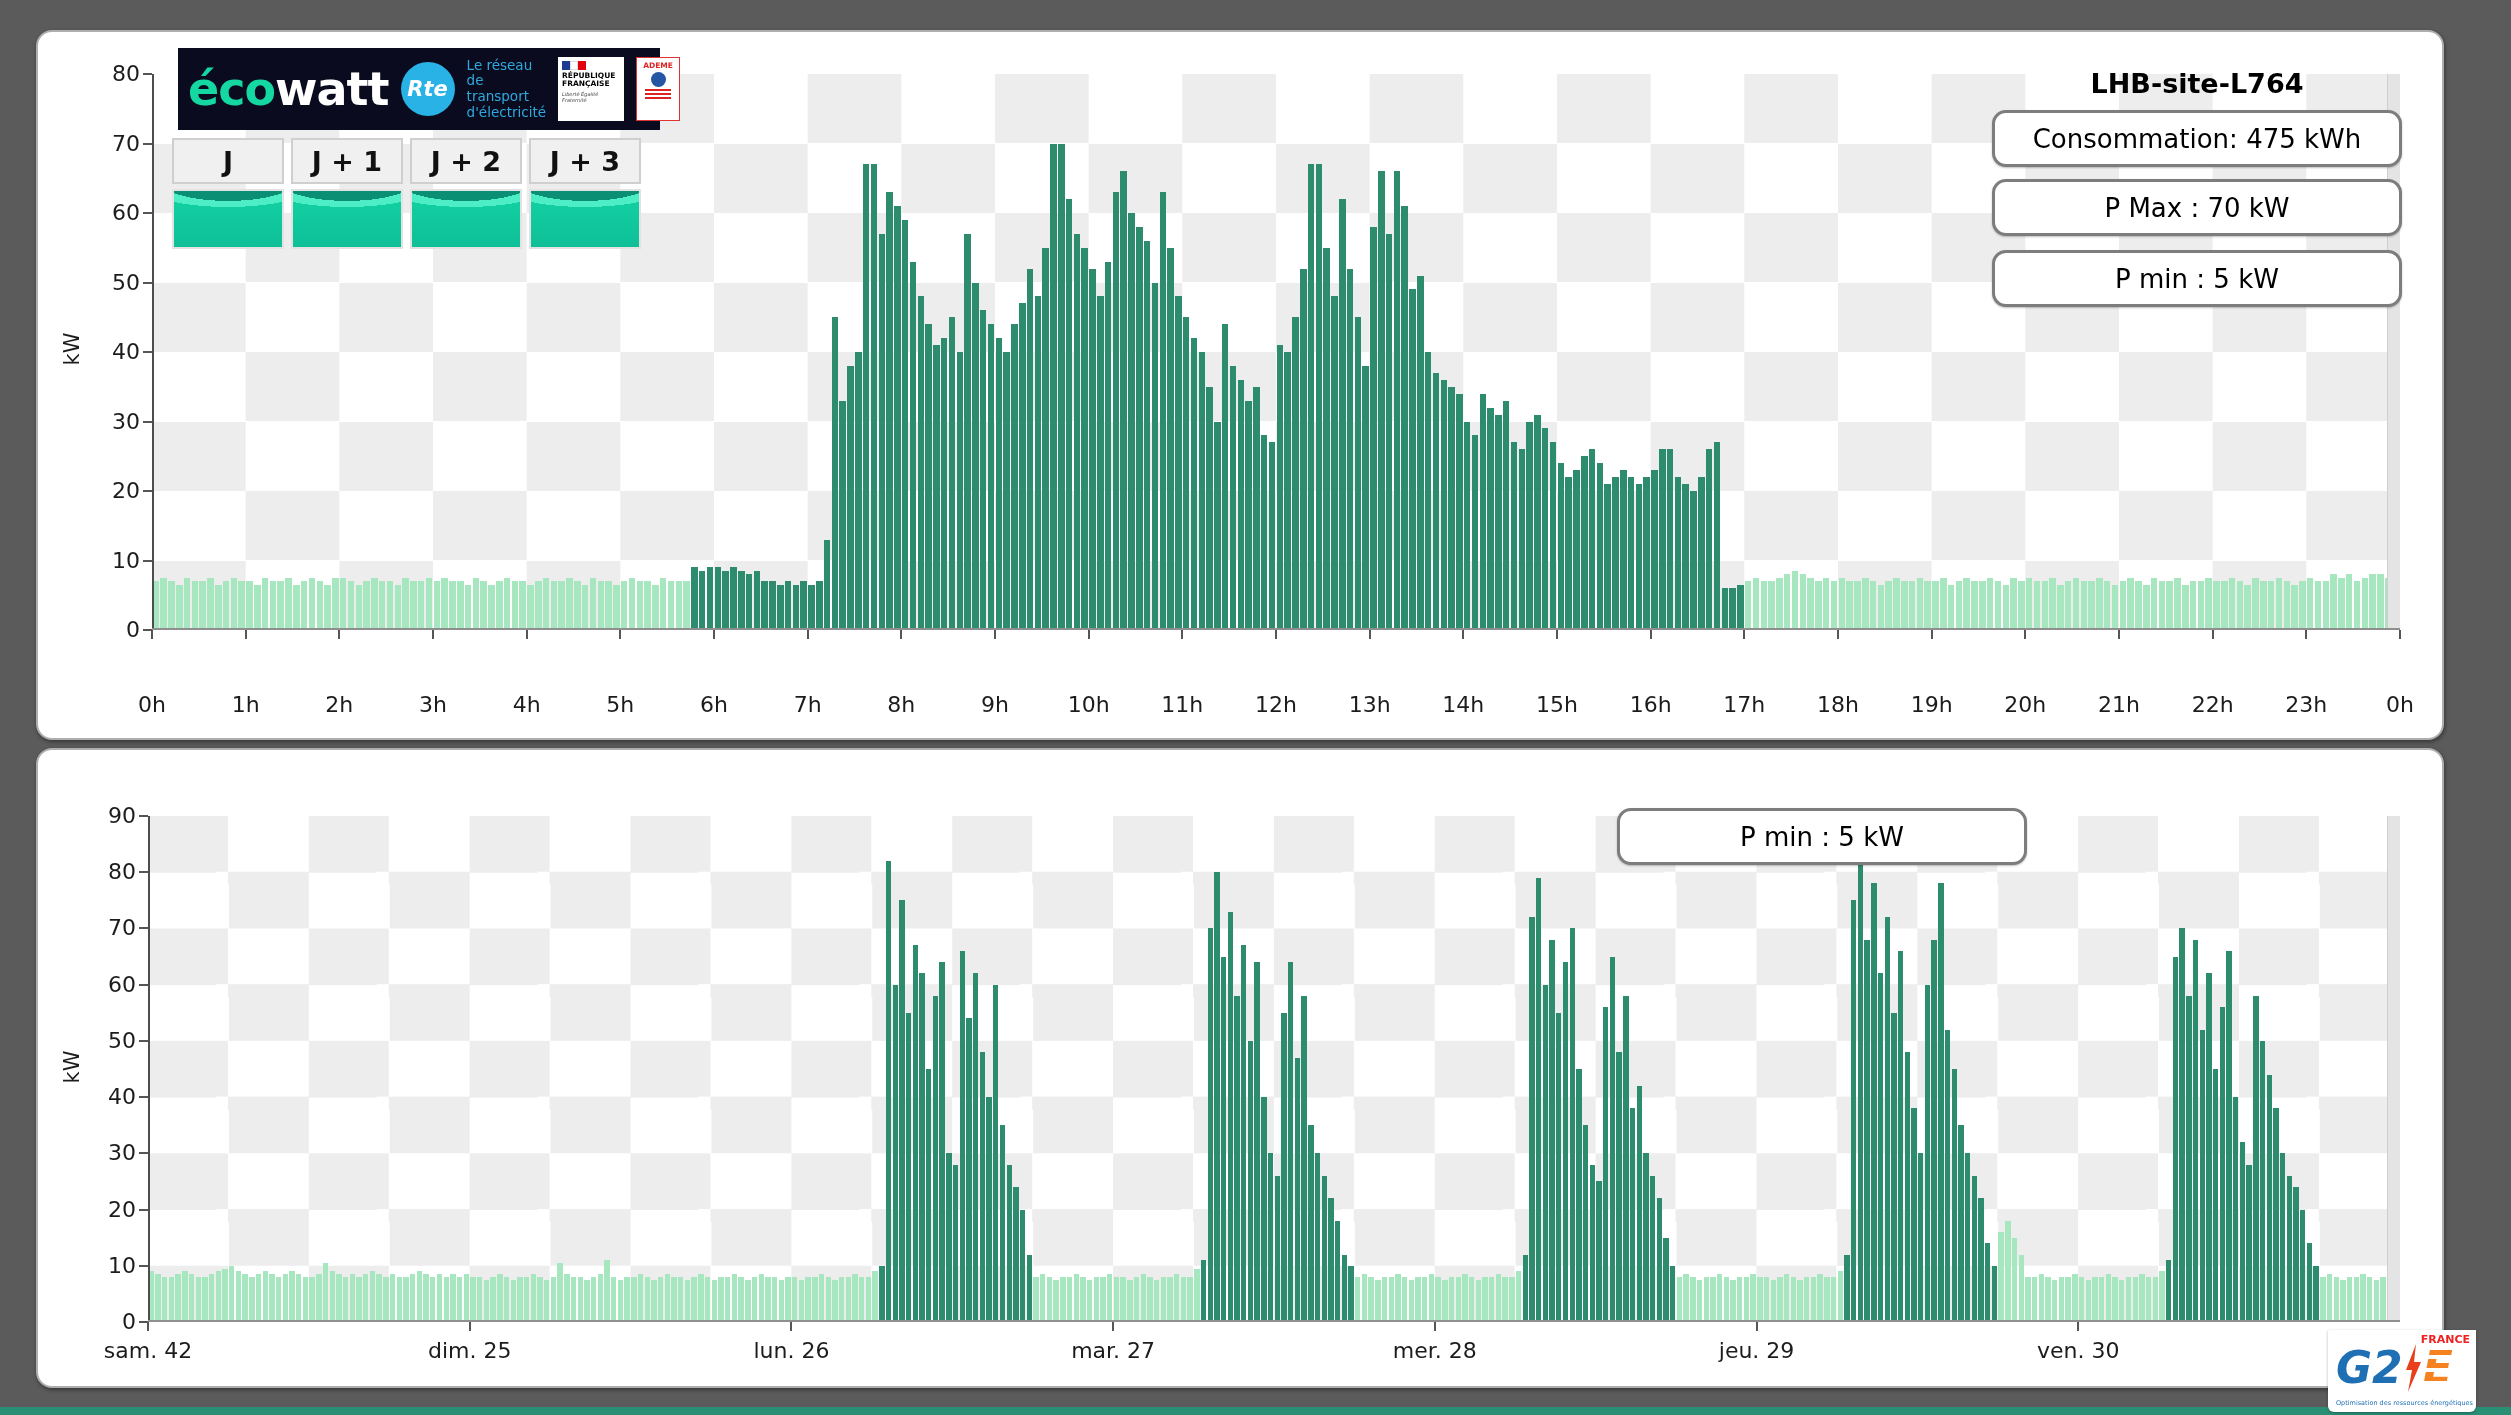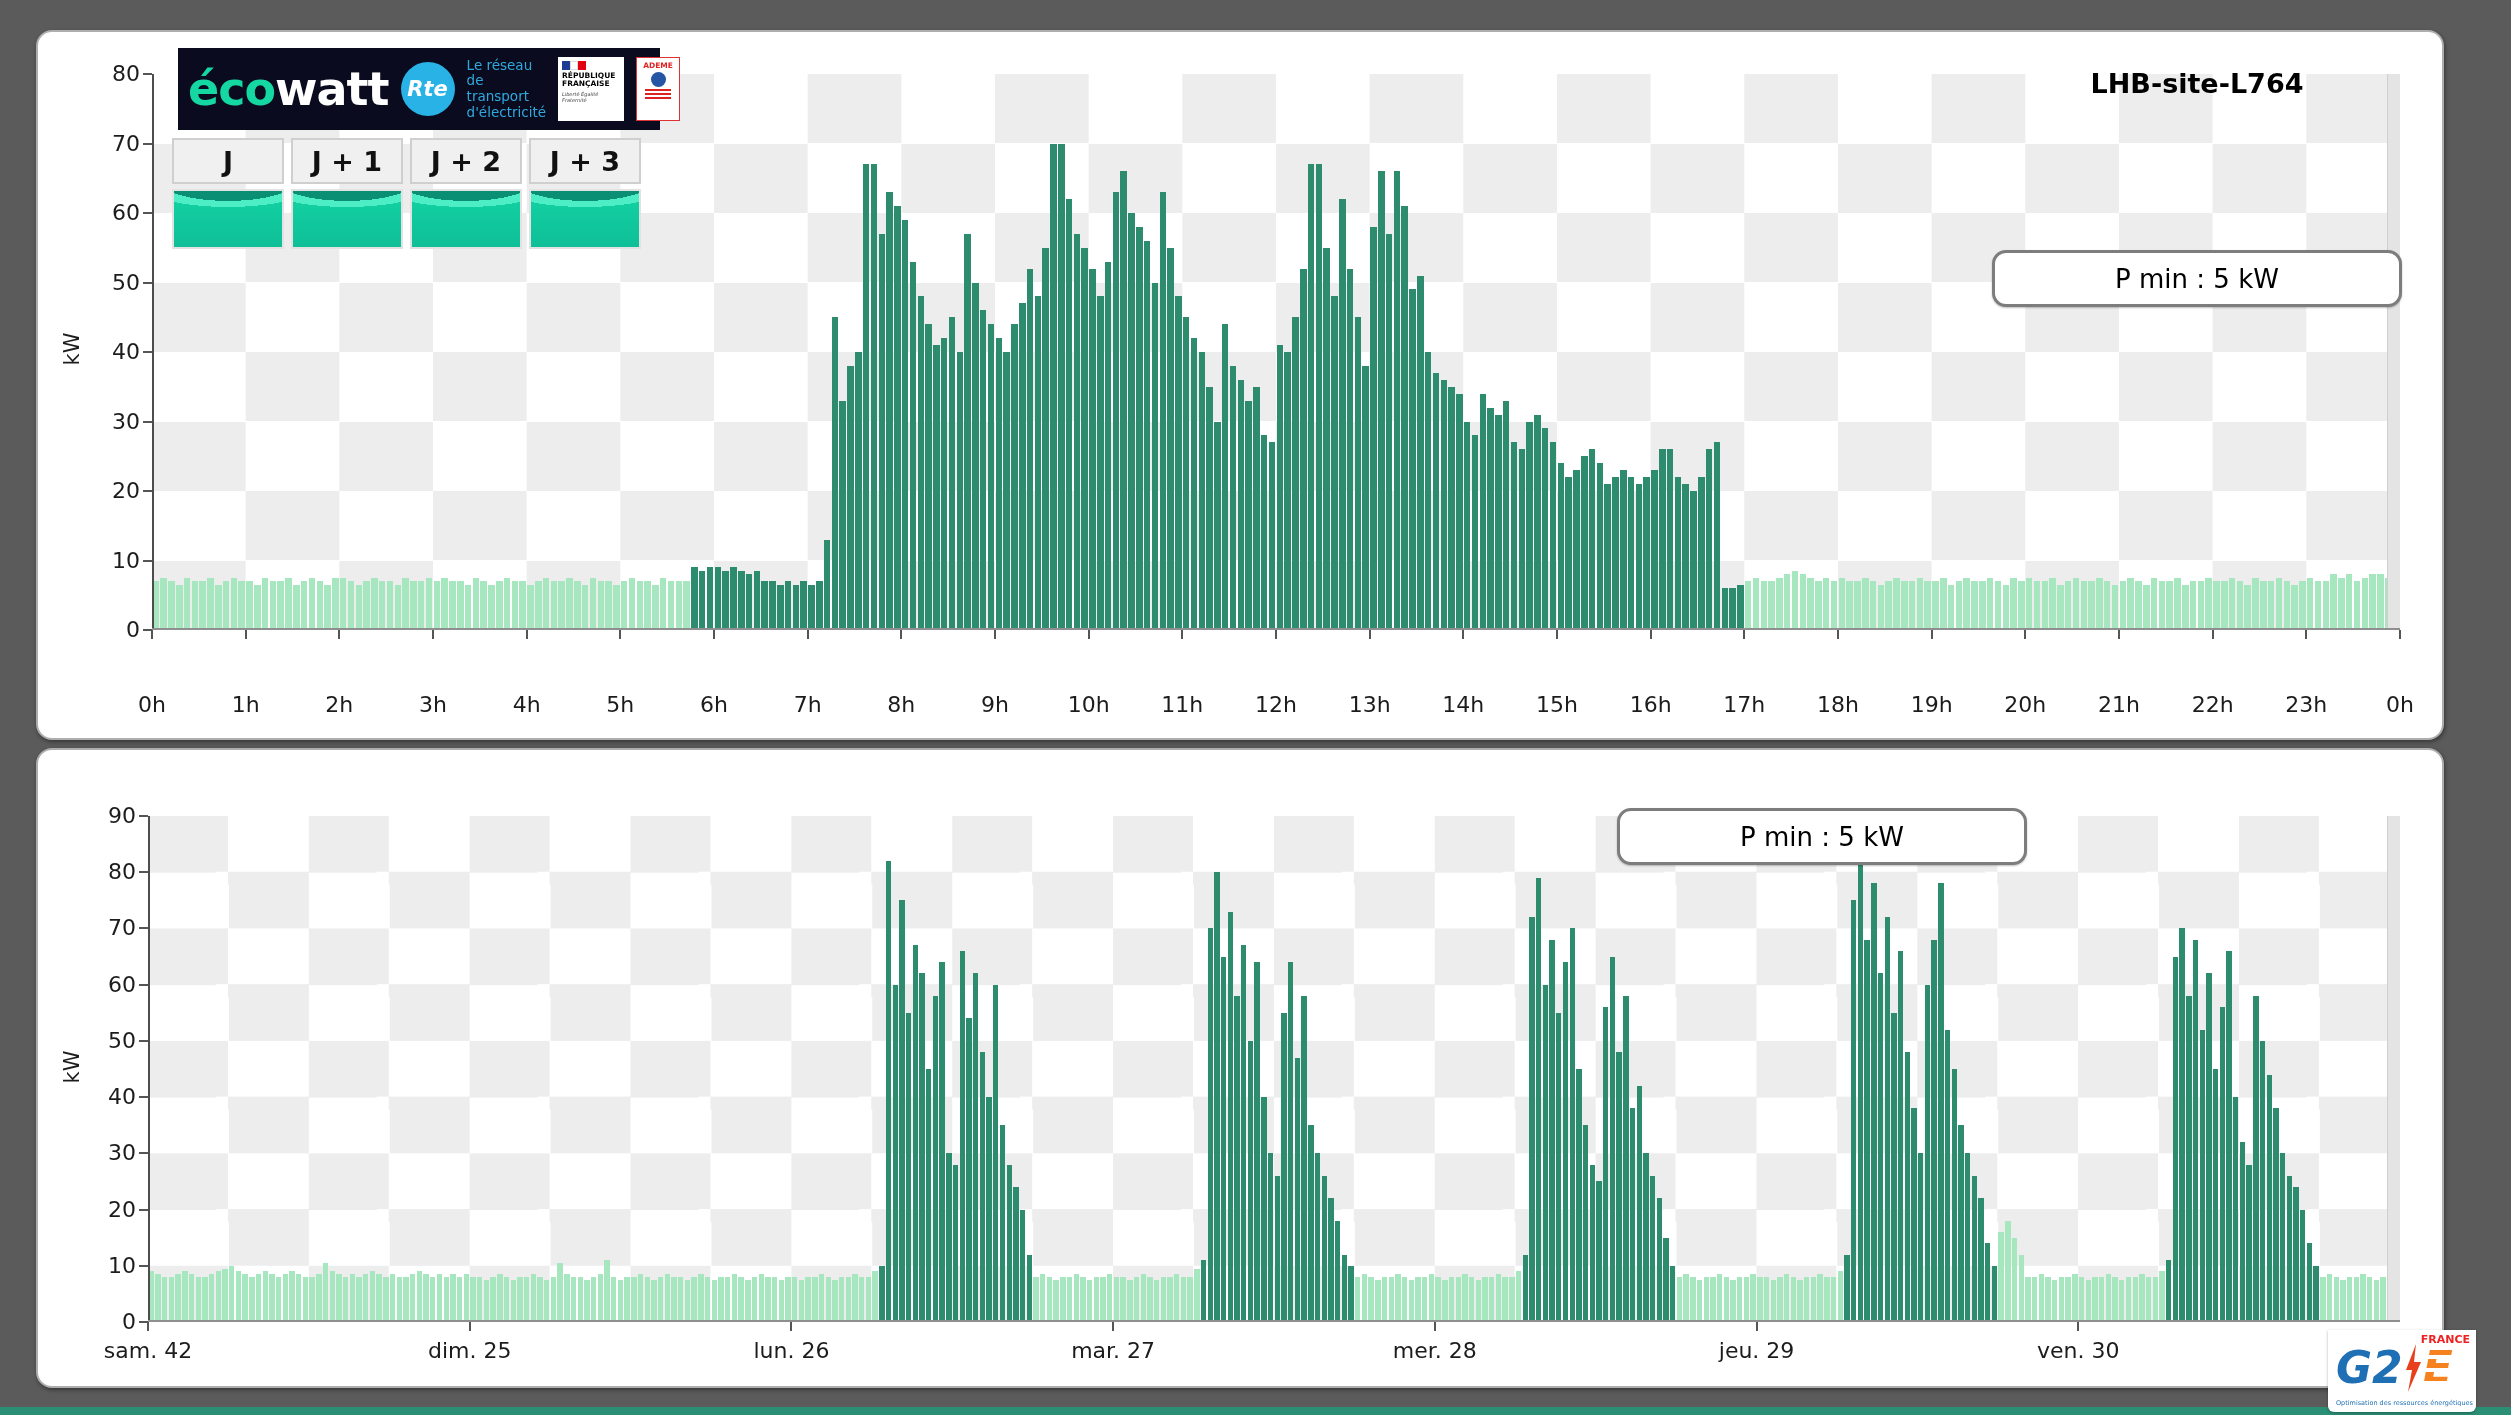--- a/index.html
+++ b/index.html
@@ -423,20 +423,22 @@
         <div class="tab-label">J + 2</div>
         <div class="tab-thumb"></div>
       </div>
       <div class="tab">
         <div class="tab-label">J + 3</div>
         <div class="tab-thumb"></div>
       </div>
     </div>
 
     <div class="site-title">LHB-site-L764</div>
+    <div class="stat-box" style="left:1954px;top:78px;">Consommation: 475 kWh</div>
+    <div class="stat-box" style="left:1954px;top:147px;">P Max :  70 kW</div>
     <div class="stat-box" style="left:1954px;top:218px;">P min : 5 kW</div>
 
   <div class="ylab" style="left: 42px; top: 585px;">0</div>
       <div class="ytick" style="left: 105px; top: 597px;"></div>
       <div class="ylab" style="left: 42px; top: 515.5px;">10</div>
       <div class="ytick" style="left: 105px; top: 527.5px;"></div>
       <div class="ylab" style="left: 42px; top: 446px;">20</div>
       <div class="ytick" style="left: 105px; top: 458px;"></div>
       <div class="ylab" style="left: 42px; top: 376.5px;">30</div>
       <div class="ytick" style="left: 105px; top: 388.5px;"></div>

